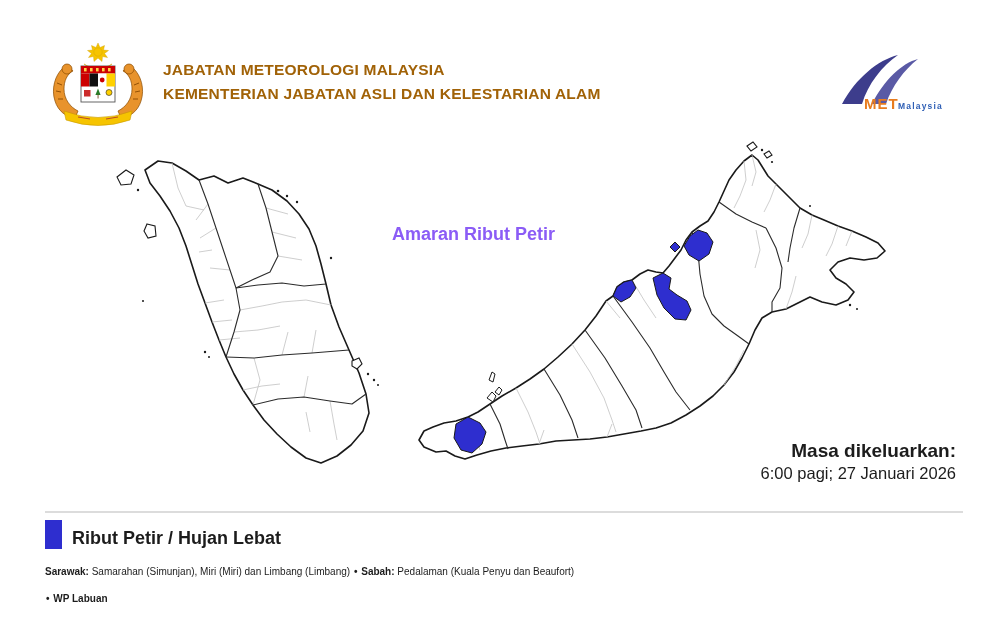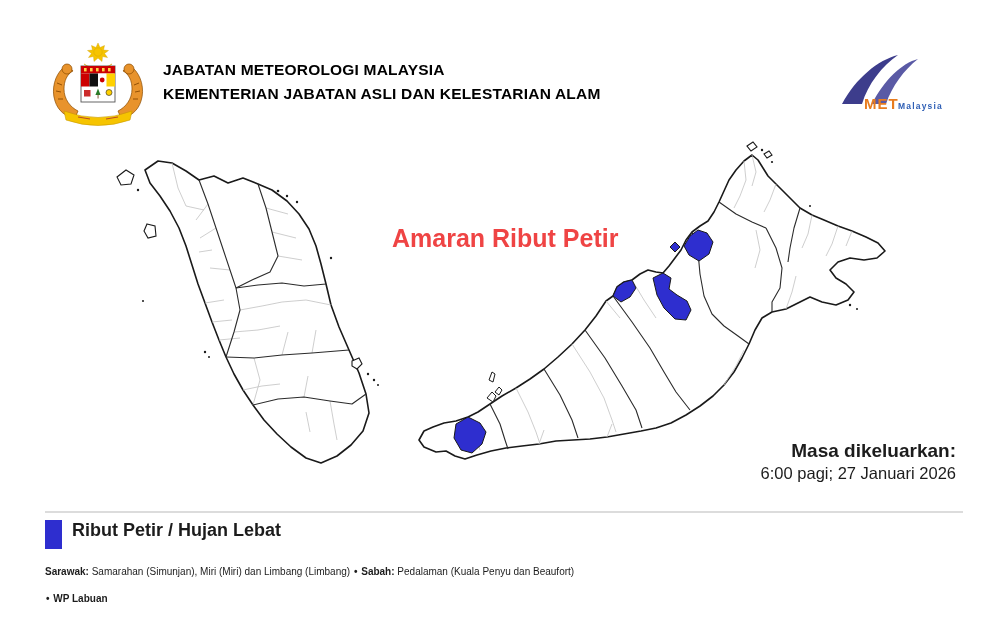--- a/index.html
+++ b/index.html
@@ -1,27 +1,27 @@
 <!DOCTYPE html>
 <html><head>
 <meta charset="utf-8">
 <style>
   html,body{margin:0;padding:0;background:#fff;}
   .page{position:relative;width:1000px;height:643px;background:#ffffff;
         font-family:"Liberation Sans",sans-serif;color:#1c1c1c;overflow:hidden;}
   .arms{position:absolute;left:50px;top:42px;width:96px;height:88px;}
   .agency{position:absolute;left:163px;top:58px;font-weight:700;font-size:15.5px;
-          line-height:24px;letter-spacing:.2px;color:#000000;}
+          line-height:24px;letter-spacing:.2px;color:#a16207;}
   .metlogo{position:absolute;right:48px;top:52px;width:114px;height:64px;}
   .map-svg{position:absolute;left:0;top:0;width:1000px;height:643px;}
-  .map-title{position:absolute;left:392px;top:224px;font-size:25px;font-weight:700;color:#ef4444;}
+  .map-title{position:absolute;left:392px;top:224px;font-size:18px;font-weight:700;color:#8b5cf6;}
   .issued{position:absolute;right:44px;top:411px;text-align:right;font-size:16.5px;line-height:23px;}
   .issued .lbl{font-weight:700;font-size:19px;margin-top:28px;}
   .divider{position:absolute;left:45px;right:37px;top:511px;height:2px;background:#dcdcdc;}
-  .legend-row{position:absolute;left:45px;right:37px;top:520px;display:flex;align-items:flex-start;}
+  .legend-row{position:absolute;left:45px;right:37px;top:520px;display:flex;align-items:flex-end;}
   .swatch{width:17px;height:29px;display:inline-block;background:#2e2ecf;}
   .legend-label{margin-left:10px;font-size:18px;font-weight:700;}
   .legend-until{margin-left:auto;font-size:15.5px;font-weight:700;}
   .areas{position:absolute;left:45px;top:558px;width:925px;font-size:10px;line-height:27px;}
   .areas b{font-weight:700;}
   .dot{font-weight:700;margin:0 1px;}
 </style>
 </head>
 <body>
 

